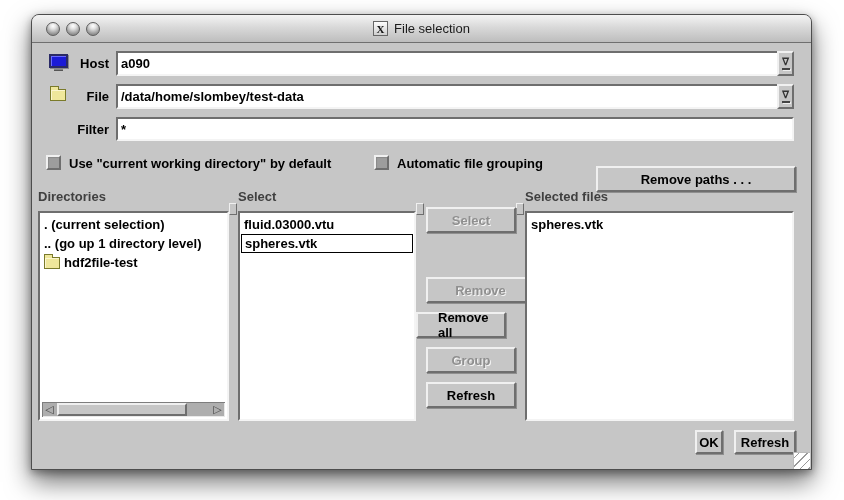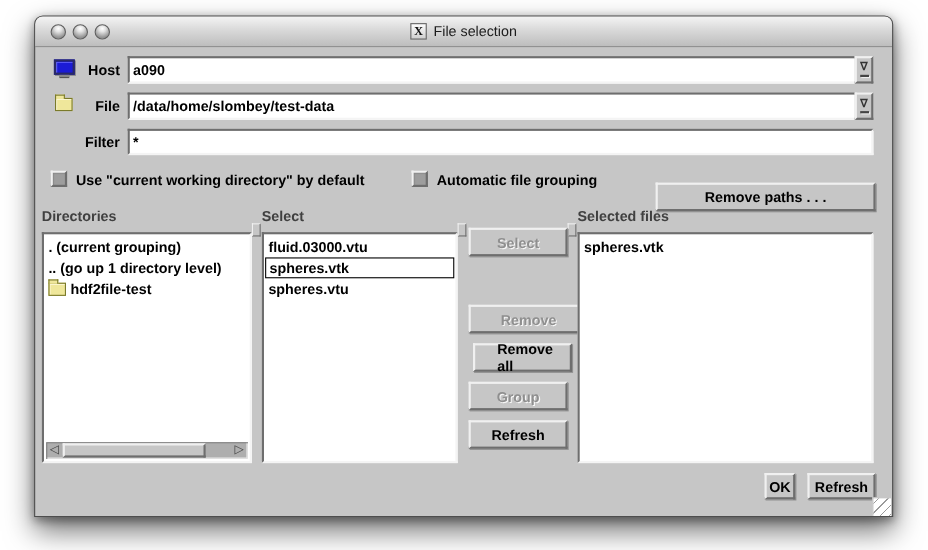--- a/index.html
+++ b/index.html
@@ -180,21 +180,21 @@
     <div class="panel-label" style="left:206px;">Select</div>
     <div class="panel-label" style="left:493px;">Selected files</div>
 
     <div class="splitter-grip" style="left:197px;"></div>
     <div class="splitter-grip" style="left:384px;"></div>
     <div class="splitter-grip" style="left:484px;"></div>
 
     <div class="listbox bevel-down" style="left:6px; width:191px;">
       <div class="list-inner">
         <div class="list-item">
-          <span>. (current grouping)</span>
+          <span>. (current selection)</span>
         </div>
         <div class="list-item">
           <span>.. (go up 1 directory level)</span>
         </div>
         <div class="list-item">
           <span class="folder-icon"></span>
           <span>hdf2file-test</span>
         </div>
       </div>
       <div class="hscroll">
@@ -205,29 +205,26 @@
     </div>
 
     <div class="listbox bevel-down" style="left:206px; width:178px;padding-left:14px;">
       <div class="list-inner">
         <div class="list-item">
           <span>fluid.03000.vtu</span>
         </div>
         <div class="list-item focused">
           <span>spheres.vtk</span>
         </div>
-        <div class="list-item">
-          <span>spheres.vtu</span>
-        </div>
       </div>
     </div>
 
     <div class="mbtn disabled" style="left:394px; top:164px; width:90px; height:26px;">Select</div>
     <div class="mbtn disabled" style="left:394px; top:234px; width:109px; height:26px;">Remove</div>
-    <div class="mbtn" style="left:398px; top:269px; width:90px; height:26px;padding-left:20px;">Remove all</div>
+    <div class="mbtn" style="left:384px; top:269px; width:90px; height:26px;padding-left:20px;">Remove all</div>
     <div class="mbtn" style="left:394px; top:339px; width:90px; height:26px;">Refresh</div>
     <div class="mbtn disabled" style="left:394px; top:304px; width:90px; height:26px;">Group</div>
 
     <div class="listbox bevel-down" style="left:493px; right:17px;">
       <div class="list-inner">
         <div class="list-item">
           <span>spheres.vtk</span>
         </div>
       </div>
     </div>

